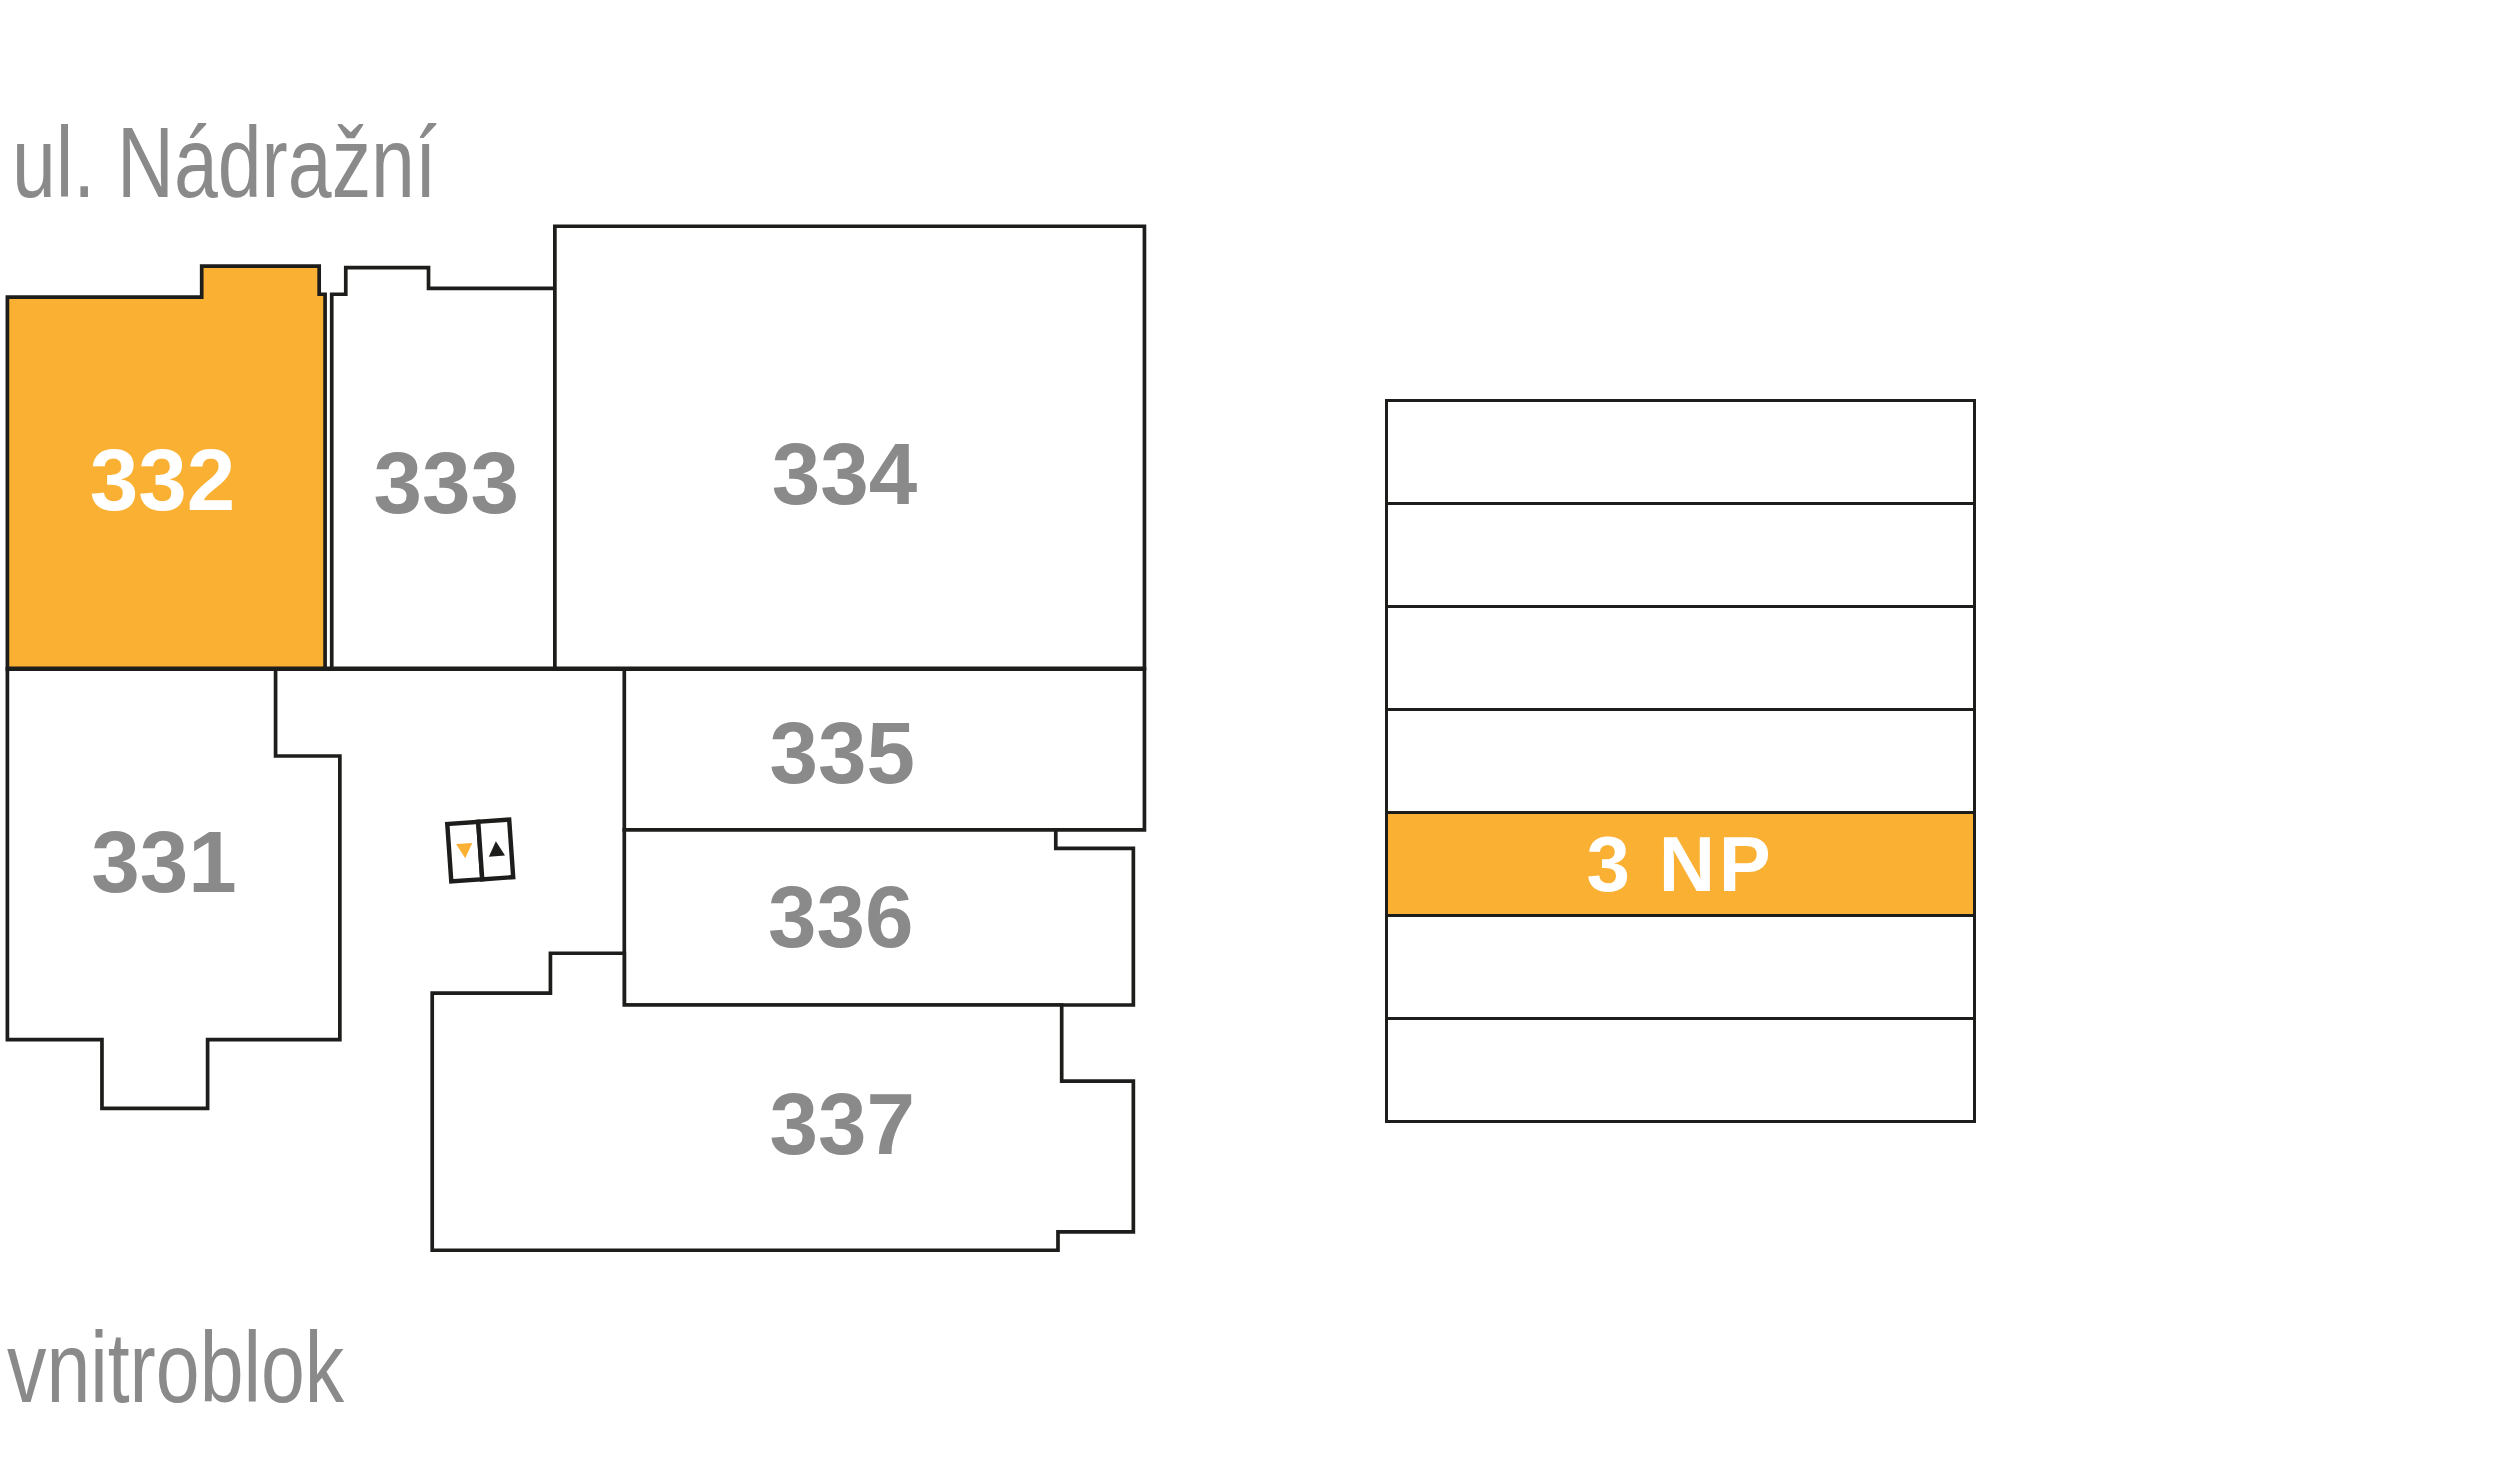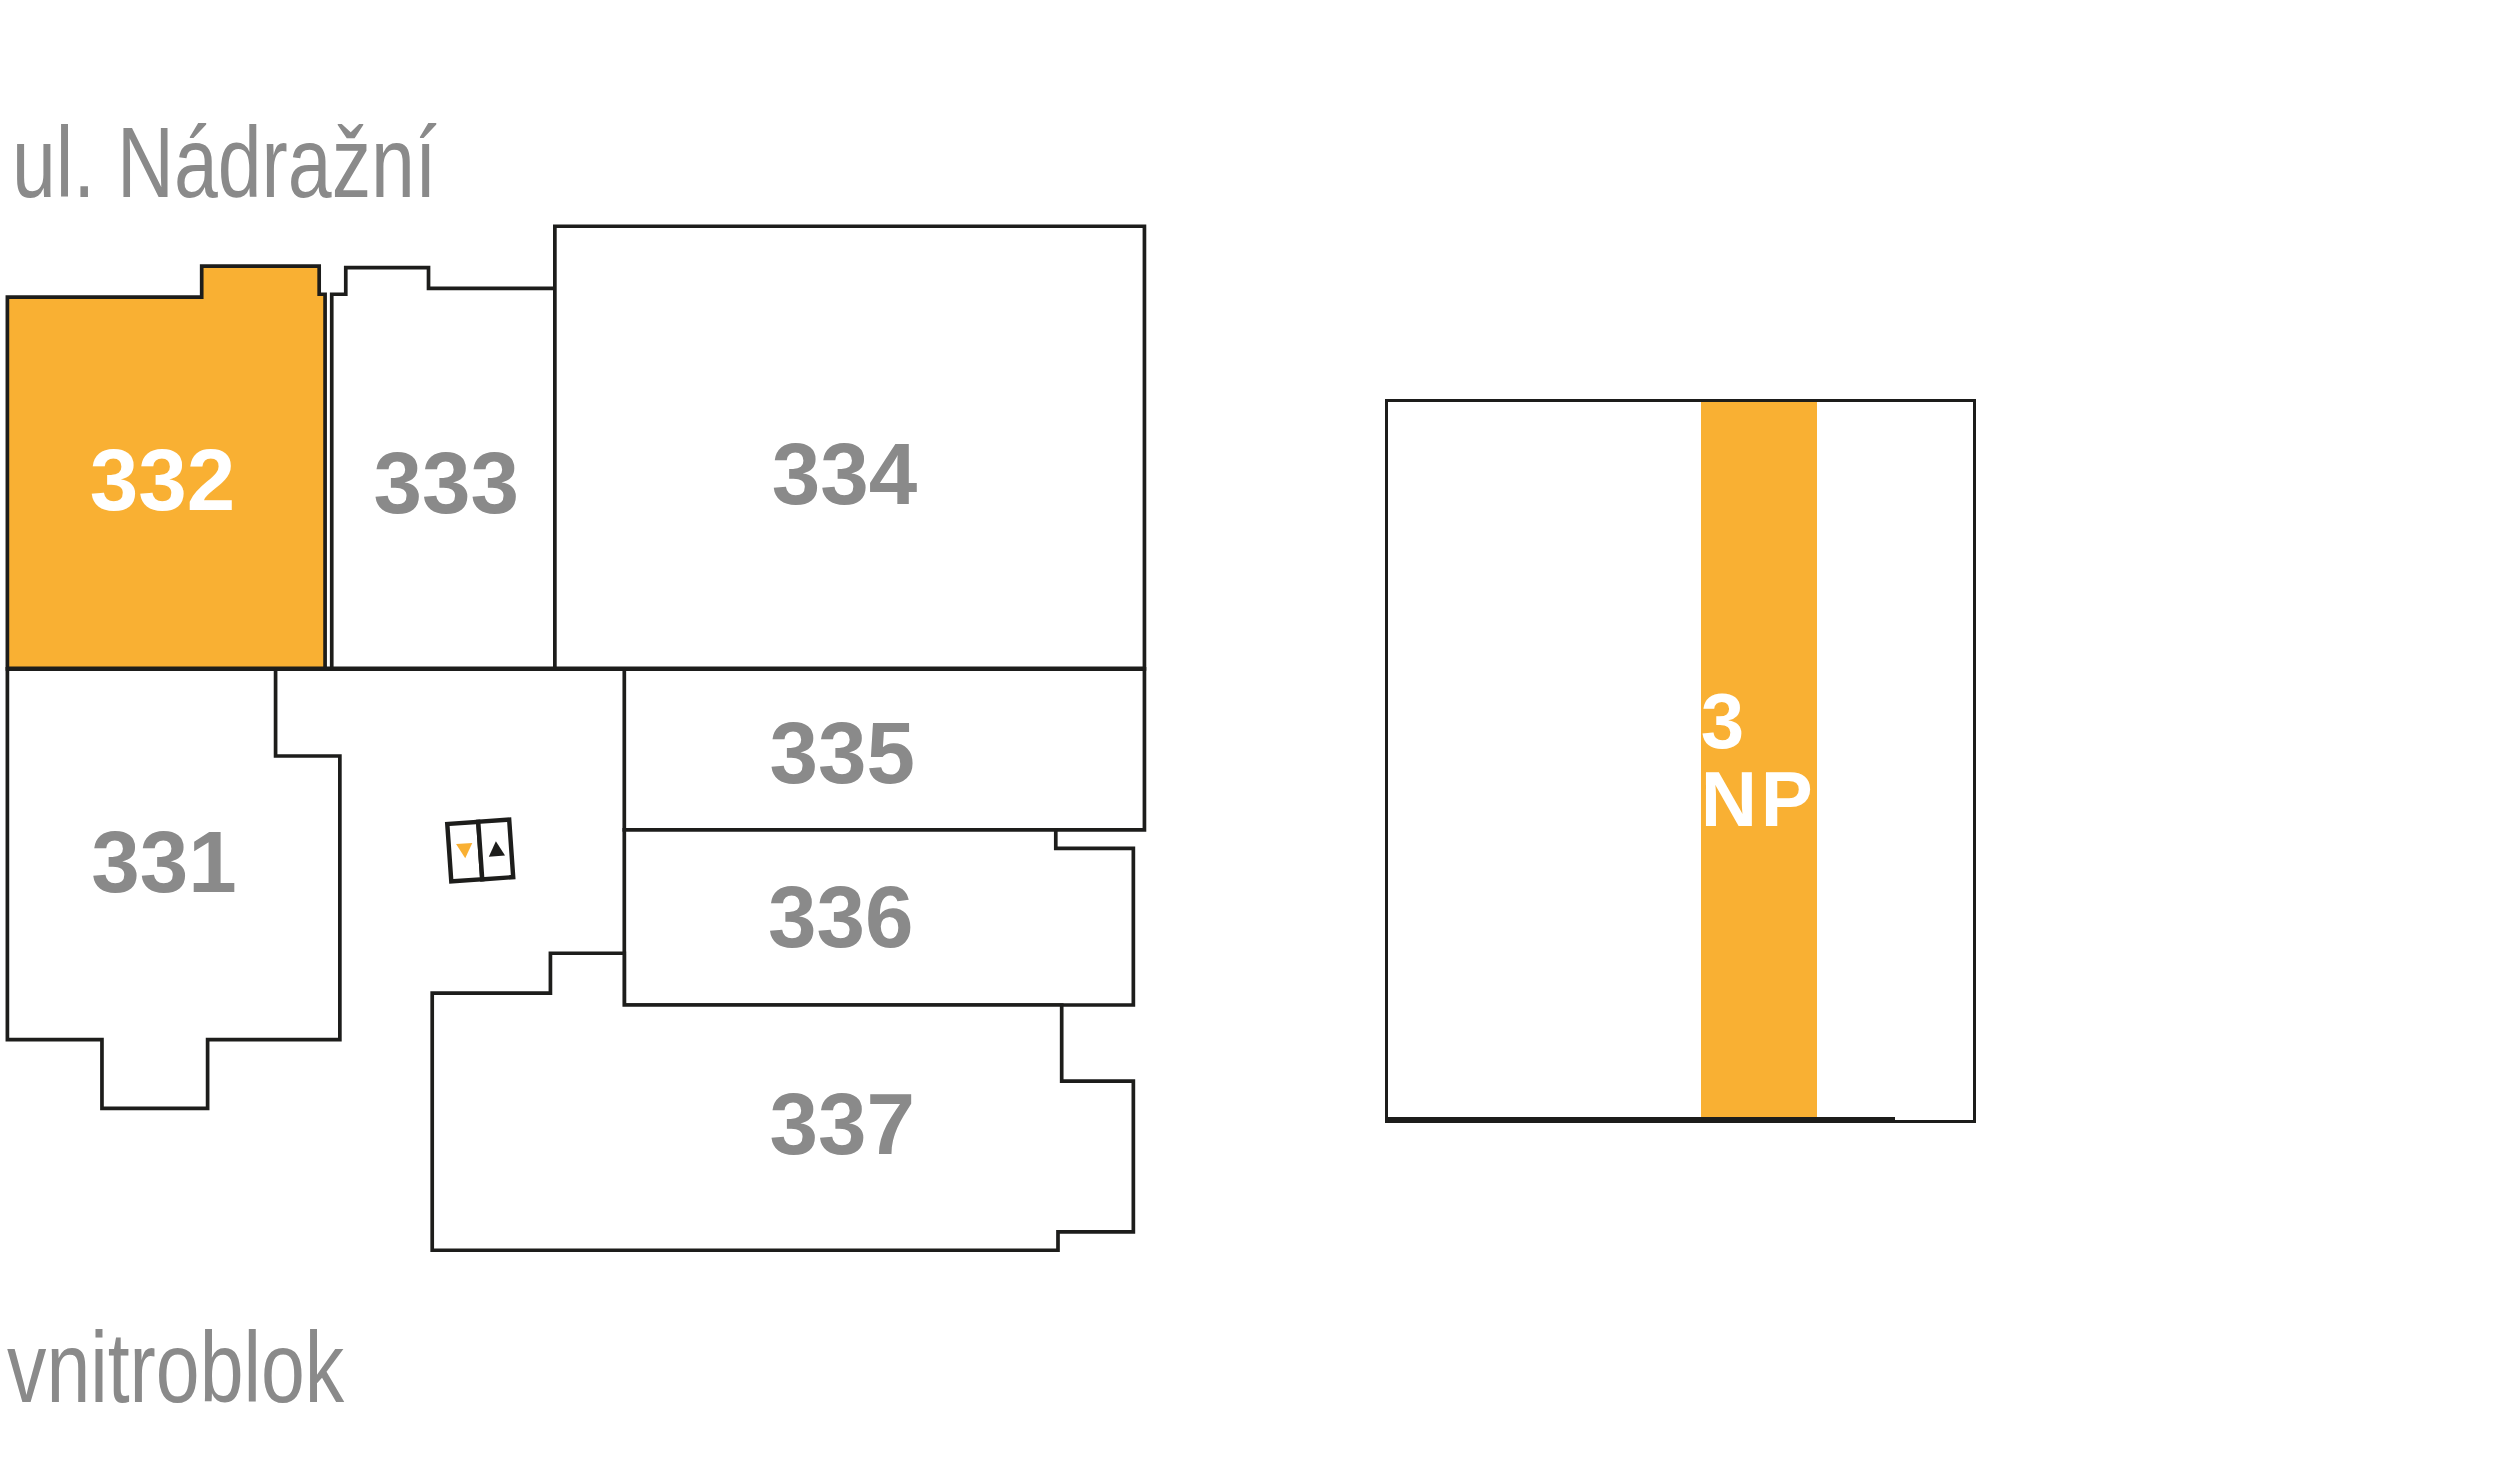--- a/index.html
+++ b/index.html
@@ -67,21 +67,21 @@
 
   .floor-selector {
     position: absolute;
     left: 1385px;
     top: 399px;
     width: 591px;
     height: 724px;
     border: 3.7px solid #1D1D1B;
     box-sizing: border-box;
     display: flex;
-    flex-direction: row;
+    flex-direction: column;
     background: #3b82f6;
   }
   .floor-row {
     flex: 1 1 0;
     border-bottom: 3.7px solid #1D1D1B;
     display: flex;
     align-items: center;
     justify-content: center;
     cursor: pointer;
     background: #ffffff;

